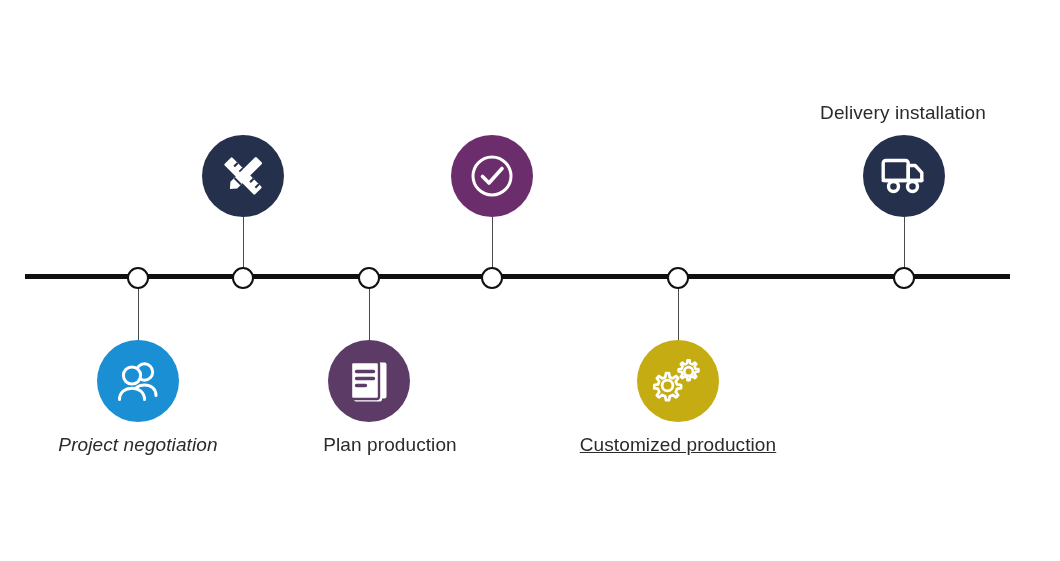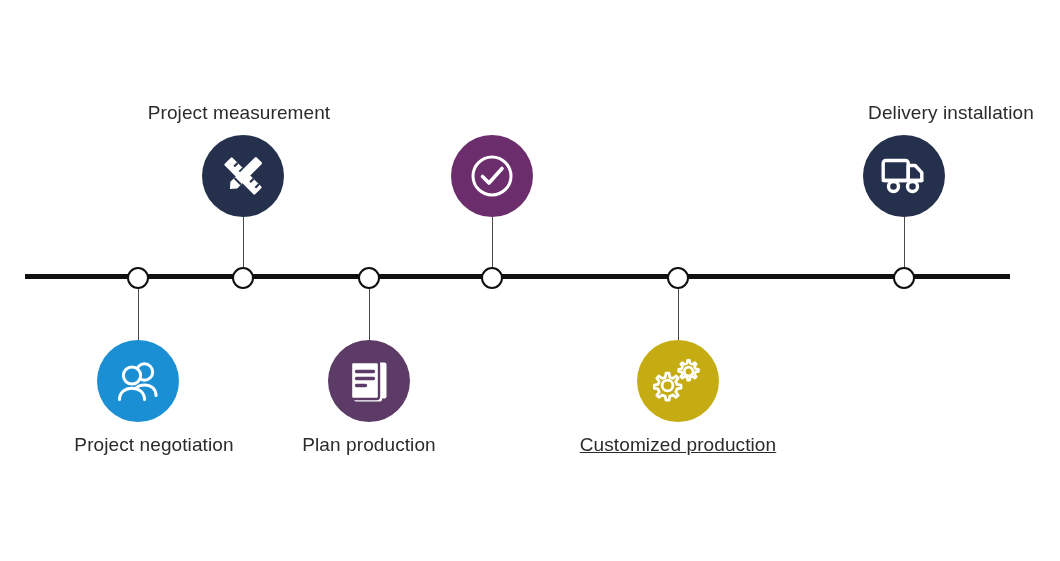--- a/index.html
+++ b/index.html
@@ -94,56 +94,55 @@
   <div class="bubble" style="left:138px; top:381px; background:#1B8FD4;">
     <span>
       <svg width="50" height="44" viewBox="0 0 50 44" fill="none">
         <circle cx="31.5" cy="13" r="8.2" stroke="#ffffff" stroke-width="3"></circle>
         <path d="M20 36.5c0-6.6 5.2-10.6 11.5-10.6 6.3 0 11.5 4 11.5 10.6" stroke="#ffffff" stroke-width="3" stroke-linecap="round"></path>
         <circle cx="19" cy="16.5" r="8.6" fill="#1B8FD4" stroke="#ffffff" stroke-width="3"></circle>
         <path d="M6.5 40.5c0-7 5.6-11.3 12.5-11.3S31.5 33.5 31.5 40.5" fill="#1B8FD4" stroke="#ffffff" stroke-width="3" stroke-linecap="round"></path>
       </svg>
     </span>
   </div>
-  <div class="caption" style="left:154px; top:433px;">Project negotiation</div>
+  <div class="caption" style="left:138px; top:433px;font-style:italic;">Project negotiation</div>
 
   <div class="stem" style="left:243px; top:217px; height:56px;"></div>
   <div class="node" style="left:243px; top:278px;"></div>
   <div class="bubble" style="left:243px; top:176px; background:#24304C;">
     <span>
       <svg width="48" height="48" viewBox="0 0 48 48" fill="none">
         <g transform="rotate(45 24 24)">
 
           <rect x="2.5" y="18.5" width="43" height="11" rx="1.2" fill="#ffffff"></rect>
           <path d="M11 18.5v5M18.5 18.5v5M26 18.5v5M33.5 18.5v5M41 18.5v5" stroke="#24304C" stroke-width="2.1" stroke-linecap="butt"></path>
         </g>
         <g transform="rotate(-45 24 24)">
 
           <path d="M5.5 24 L11 19.2 L45.5 19.2 a1.4 1.4 0 0 1 1.4 1.4 v6.8
                    a1.4 1.4 0 0 1 -1.4 1.4 L11 28.8 Z" fill="#ffffff"></path>
           <path d="M16.5 19.4v9.2" stroke="#24304C" stroke-width="2"></path>
         </g>
       </svg>
     </span>
   </div>
-  <div class="caption" style="left:239px; top:101px;">Project measurement</div>
 
   <div class="stem" style="left:369px; top:283px; height:61px;"></div>
   <div class="node" style="left:369px; top:278px;"></div>
   <div class="bubble" style="left:369px; top:381px; background:#5C3B66;">
     <span>
       <svg width="46" height="46" viewBox="0 0 46 46" fill="none">
         <rect x="12.5" y="4.5" width="28" height="36" rx="2" fill="#ffffff"></rect>
         <rect x="8" y="7.5" width="28" height="36" rx="2" fill="#ffffff"></rect>
         <rect x="5" y="4" width="28" height="37" rx="2.2" fill="#ffffff" stroke="#5C3B66" stroke-width="2.4"></rect>
         <path d="M10.5 13.5h17M10.5 20.5h17M10.5 27.5h9" stroke="#5C3B66" stroke-width="3.4" stroke-linecap="round"></path>
       </svg>
     </span>
   </div>
-  <div class="caption" style="left:369px; top:433px;">Plan production</div>
+  <div class="caption" style="left:390px; top:433px;">Plan production</div>
 
   <div class="stem" style="left:492px; top:217px; height:56px;"></div>
   <div class="node" style="left:492px; top:278px;"></div>
   <div class="bubble" style="left:492px; top:176px; background:#6C2D6C;">
     <span>
       <svg width="50" height="50" viewBox="0 0 50 50" fill="none">
         <circle cx="25" cy="25" r="19" stroke="#ffffff" stroke-width="3"></circle>
         <path d="M15.5 25.5 L22 32 L35 17.5" stroke="#ffffff" stroke-width="3.6" stroke-linecap="round" stroke-linejoin="round"></path>
       </svg>
     </span>
@@ -187,15 +186,15 @@
 
         <path d="M28.2 10.5h7.0l6.6 7.2v7.8h-13.6z" stroke="#ffffff" stroke-width="3.4" stroke-linejoin="round"></path>
 
         <path d="M3.2 25.5h38.6" stroke="#ffffff" stroke-width="3.4" stroke-linecap="round"></path>
 
         <circle cx="13.5" cy="31.5" r="5.0" fill="#24304C" stroke="#ffffff" stroke-width="3.4"></circle>
         <circle cx="32.5" cy="31.5" r="5.0" fill="#24304C" stroke="#ffffff" stroke-width="3.4"></circle>
       </svg>
     </span>
   </div>
-  <div class="caption" style="left:903px; top:101px;margin-left:48px;">Delivery installation</div>
+  <div class="caption" style="left:903px; top:101px;">Delivery installation</div>
 
 </div>
 
 </body></html>

